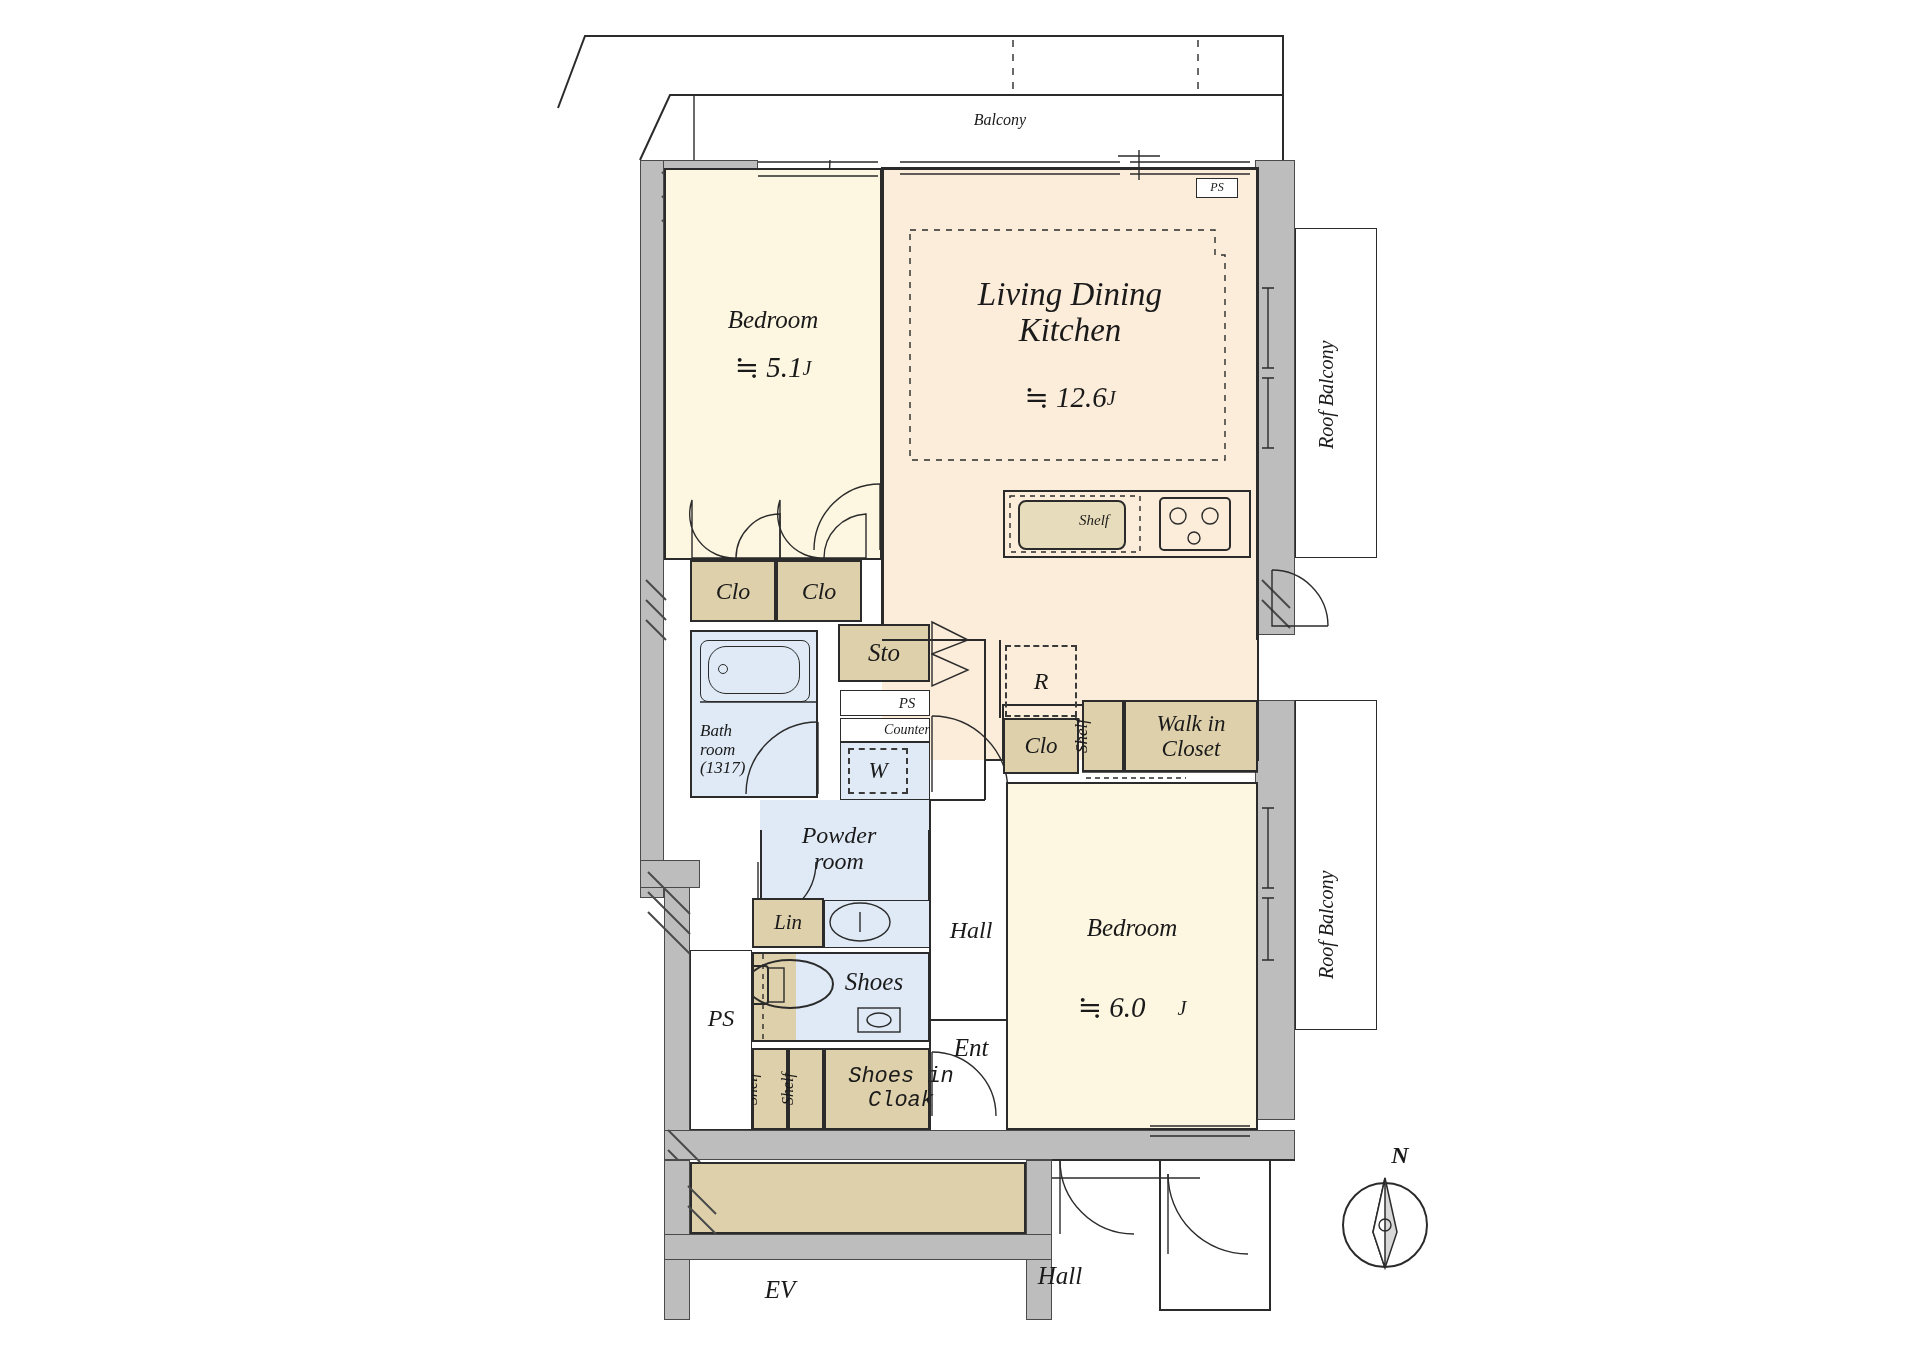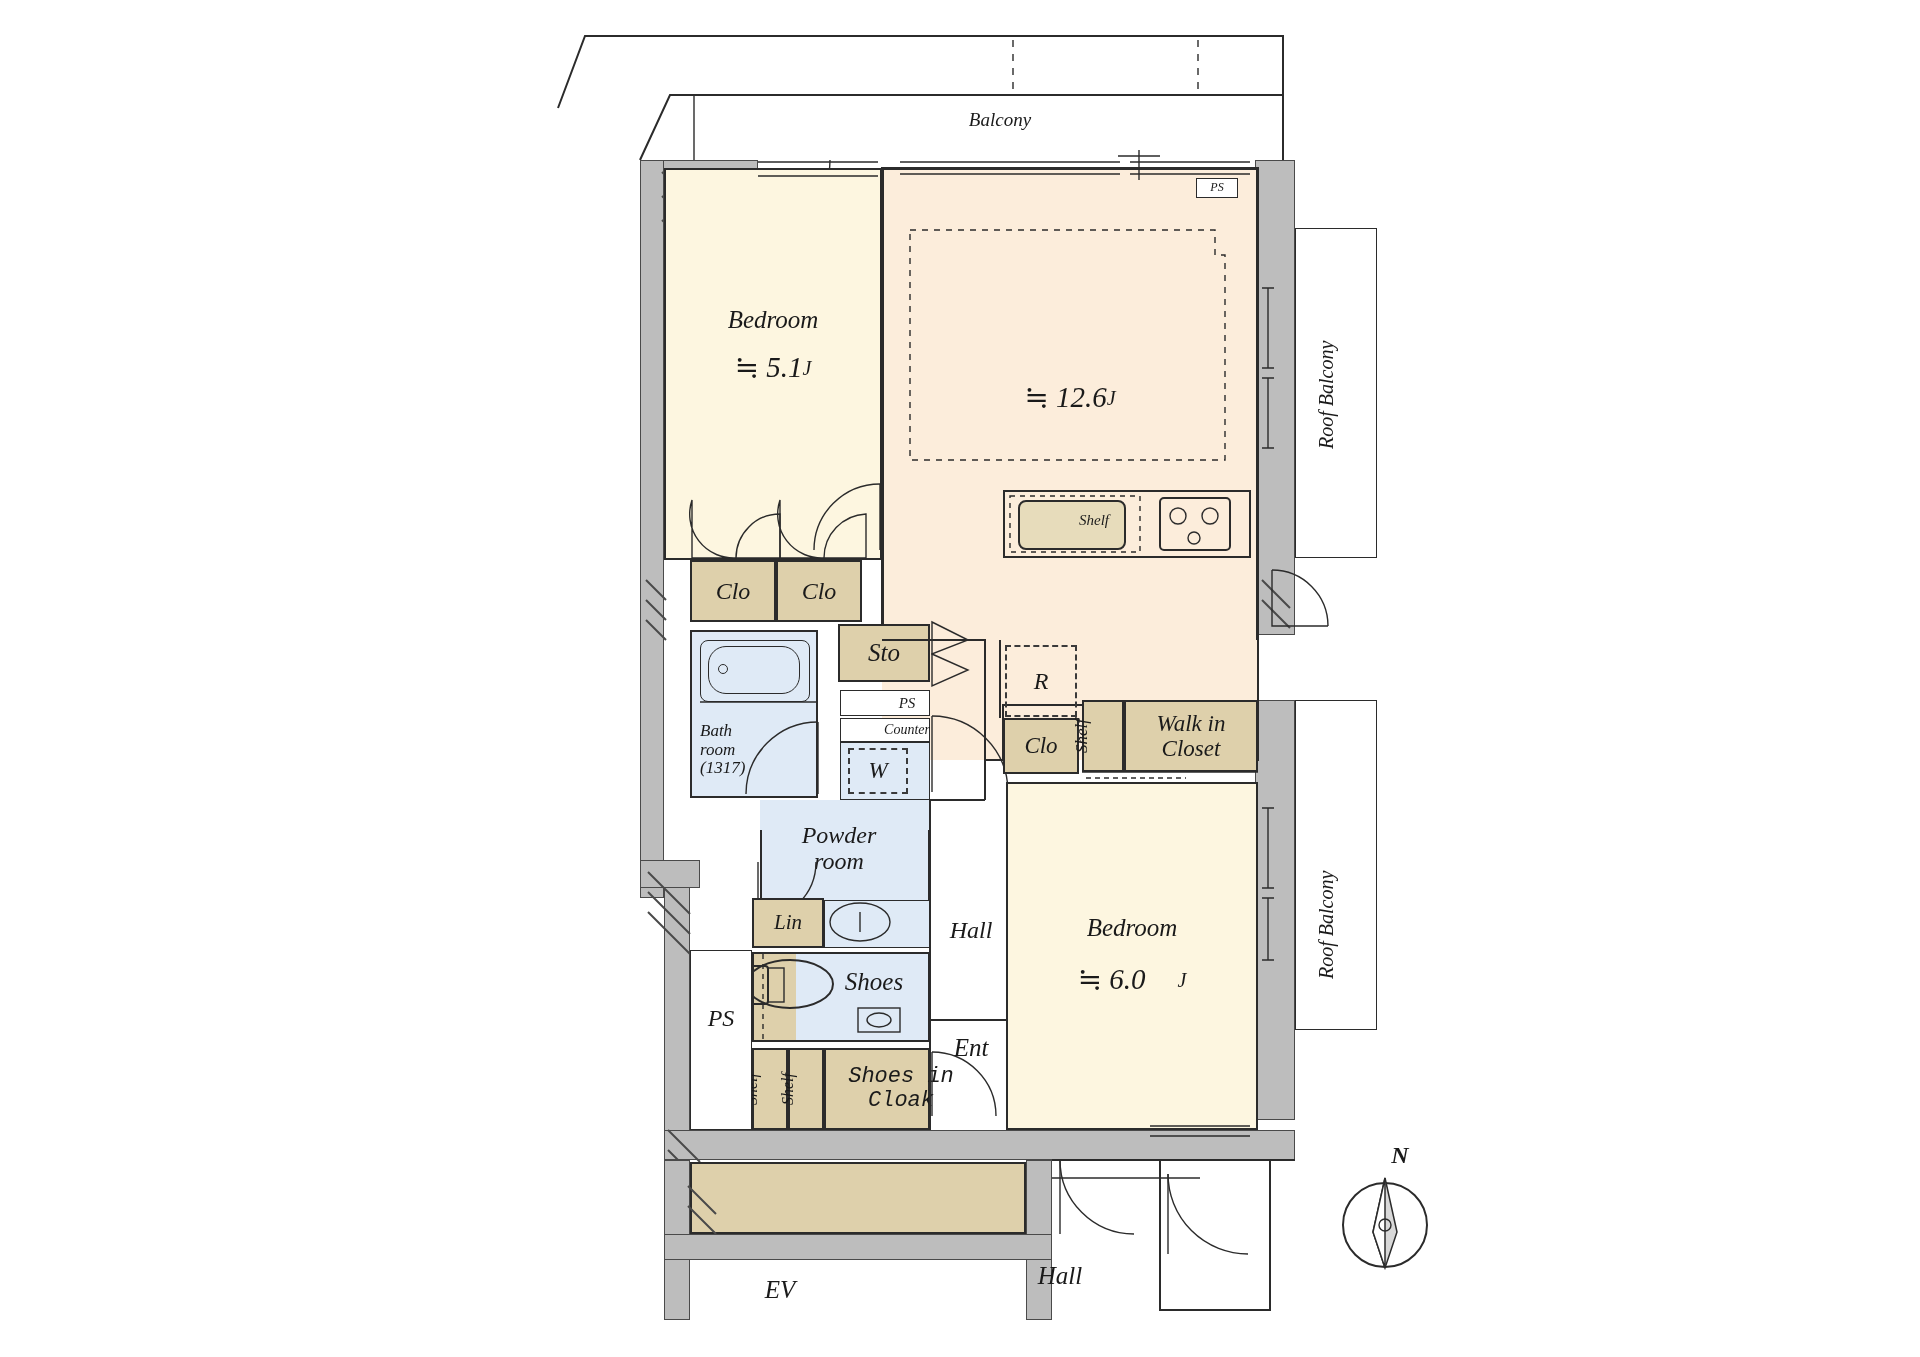--- a/index.html
+++ b/index.html
@@ -29,21 +29,21 @@
   .o-dash  {border:2px dashed #3a3a3a;}
   .o-wall  {border:1.5px solid #4a4a4a;}
 
   
   .t-room  {font-size:25px;}
   .t-area  {font-size:29px;}
   .t-mid   {font-size:21px;}
   .t-sm    {font-size:17px;}
   .t-xs    {font-size:13px;padding-left:44px;}
   .t-xxs   {font-size:11px;}
-  .t-out   {font-size:19px;}
+  .t-out   {font-size:16px;}
 
   .vert{writing-mode:vertical-rl;transform:rotate(180deg);}
 
   svg{position:absolute;left:0;top:0;overflow:visible;}
   .stroke{fill:none;stroke:#2b2b2b;stroke-width:2;}
   .stroke-thin{fill:none;stroke:#2b2b2b;stroke-width:1.4;}
   .stroke-thick{fill:none;stroke:#2b2b2b;stroke-width:3;}
   .hatch{stroke:#4a4a4a;stroke-width:2;fill:none;}
 </style>
 </head>
@@ -89,20 +89,22 @@
   </div>
 
   <div class="abs f-ldk o-med" style="left:882px;top:168px;width:376px;height:490px;"></div>
   <div class="abs f-ldk" style="left:882px;top:640px;width:376px;height:120px;"></div>
   <svg width="1920" height="1357">
     <path class="stroke" d="M882,168 L1258,168 L1258,760 L1090,760 L1090,705 L1003,705 L1003,760
                              L985,760 L985,640 L882,640 Z"></path>
 
     <path class="stroke-thin" stroke-dasharray="6,6" d="M910,230 L1215,230 L1215,255 L1225,255 L1225,460 L910,460 Z"></path>
   </svg>
+  <div class="lbl t-room" style="left:885px;top:272px;width:370px;height:80px;font-size:33px;">Living Dining
+Kitchen</div>
   <div class="lbl t-area" style="left:885px;top:378px;width:370px;height:40px;text-align:center;">
     <span>≒ 12.6</span><span style="font-size:20px;">J</span>
   </div>
 
   <div class="abs f-white o-thin lbl t-xxs" style="left:1196px;top:178px;width:42px;height:20px;font-size:12px;">PS</div>
 
   <div class="abs f-ldk o-med" style="left:1003px;top:490px;width:248px;height:68px;"></div>
   <div class="abs f-clo2 o-med" style="left:1018px;top:500px;width:108px;height:50px;border-radius:8px;"></div>
   <div class="lbl t-xs" style="left:1018px;top:508px;width:108px;height:24px;font-size:15px;">Shelf</div>
   <svg width="1920" height="1357">
@@ -248,21 +250,21 @@
   <div class="lbl t-sm" style="left:1124px;top:702px;width:134px;height:68px;font-size:23px;">Walk in
 Closet</div>
 
   <svg width="1920" height="1357">
     <path class="stroke-thin" stroke-dasharray="5,4" d="M1086,778 L1186,778"></path>
     <path class="stroke-thin" d="M1082,772 L1258,772"></path>
   </svg>
 
   <div class="abs f-room o-med" style="left:1006px;top:782px;width:252px;height:348px;"></div>
   <div class="lbl t-room" style="left:1006px;top:908px;width:252px;height:40px;">Bedroom</div>
-  <div class="lbl t-area" style="left:1006px;top:960px;width:252px;height:40px;gap:32px;">
+  <div class="lbl t-area" style="left:1006px;top:988px;width:252px;height:40px;gap:32px;">
     <span>≒ 6.0</span><span style="font-size:20px;">J</span>
   </div>
 
   <div class="abs f-white o-thin" style="left:690px;top:950px;width:62px;height:180px;"></div>
   <div class="lbl t-mid" style="left:690px;top:1000px;width:62px;height:36px;font-size:24px;">PS</div>
 
   <div class="abs f-clo o-med" style="left:690px;top:1162px;width:336px;height:72px;"></div>
   <div class="abs f-wall o-wall" style="left:664px;top:1160px;width:26px;height:160px;"></div>
   <div class="abs f-wall o-wall" style="left:1026px;top:1160px;width:26px;height:160px;"></div>
   <div class="abs f-wall o-wall" style="left:664px;top:1234px;width:388px;height:26px;"></div>

